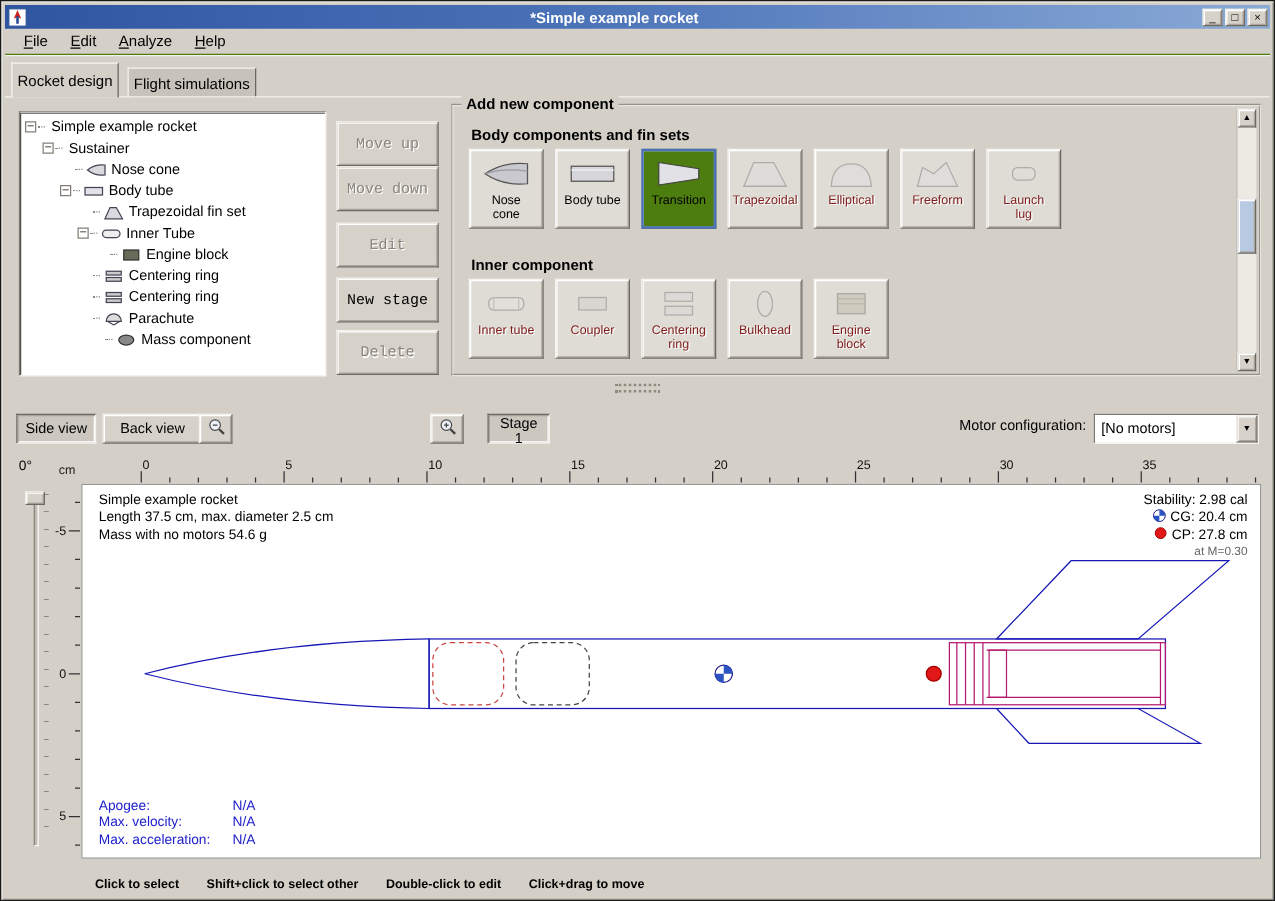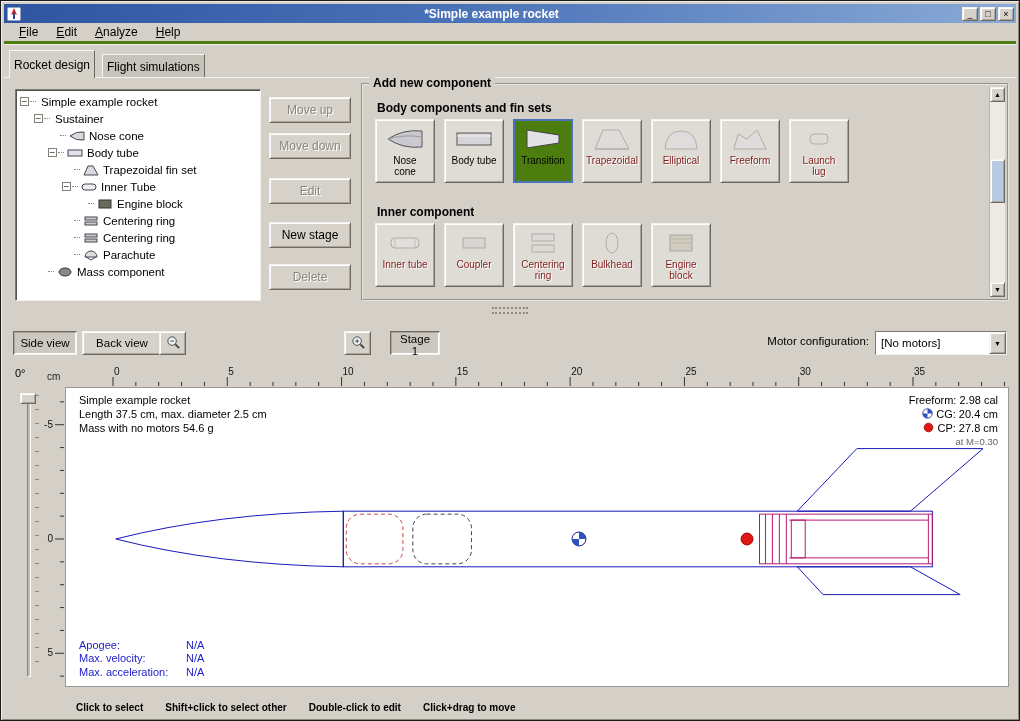--- a/index.html
+++ b/index.html
@@ -13,21 +13,21 @@
     background:linear-gradient(90deg,#2f55a0 0%,#4a72b8 45%,#8aaad6 100%);
     display:flex;align-items:center;}
   .app-icon{width:14px;height:14px;margin-left:3px;flex:none;}
   .wtitle{flex:1;text-align:center;color:#fff;font-weight:bold;font-size:12px;}
   .win-controls{display:flex;gap:2px;margin-right:2px;}
   .win-btn{width:16px;height:14px;font-size:9px;line-height:12px;text-align:center;
     background:#d6d2ca;border:1px solid;border-color:#f4f2ee #6e6a62 #6e6a62 #f4f2ee;
     box-shadow:inset 1px 1px 0 #fff, inset -1px -1px 0 #a9a59d;padding:0;cursor:default;}
   
   .menubar{position:absolute;top:22px;left:3px;right:3px;height:21px;display:flex;align-items:center;
-    padding-left:6px;border-bottom:3px solid #4d7c0f;box-shadow:0 1px 0 #f4f2ec;}
+    padding-left:6px;border-bottom:1px solid #4d7c0f;box-shadow:0 1px 0 #f4f2ec;}
   .menu-item{display:inline-block;padding:2px 9px;font-size:12px;}
   .menu-item::first-letter{text-decoration:underline;}
   
   .tab{display:flex;align-items:center;padding:0 4px;font-size:12px;position:absolute;
     border:1px solid #6a675f;border-bottom:none;border-top-color:#f8f6f0;border-left-color:#f8f6f0;}
   .tab-active{left:8px;top:49px;height:28px;background:#d4d0c8;z-index:3;}
   .tab-inactive{left:101px;top:53px;height:24px;background:#c7c3ba;z-index:1;}
   .content-line{position:absolute;top:76px;left:3px;right:3px;height:1px;background:#f4f2ec;z-index:2;}
   
   .tree-panel{position:absolute;left:14px;top:88px;width:246px;height:212px;background:#fff;
@@ -39,22 +39,22 @@
   .tspacer{width:11px;flex:none;}
   .dash{width:6px;border-top:1px dotted #888;flex:none;margin:0 2px 0 1px;}
   .ticon{width:18px;height:12px;flex:none;}
   .ticon svg{width:18px;height:12px;display:block;}
   .tlabel{margin-left:3px;}
   
   .b-out{background:#d6d2ca;border:1px solid;border-color:#f4f2ee #6e6a62 #6e6a62 #f4f2ee;
     box-shadow:inset 1px 1px 0 #fff, inset -1px -1px 0 #a9a59d;}
   .b-in{background:#ccc8c0;border:1px solid;border-color:#6e6a62 #f4f2ee #f4f2ee #6e6a62;
     box-shadow:inset 1px 1px 0 #a9a59d, inset -1px -1px 0 #fff;}
-  .action-btn{position:absolute;left:268px;width:82px;height:26px;font-size:12px;
-    font-family:Liberation Sans, sans-serif;cursor:default;}
+  .action-btn{position:absolute;left:268px;width:82px;height:36px;font-size:12px;
+    font-family:Liberation Mono, monospace;cursor:default;}
   .dis{color:#8a867e;text-shadow:1px 1px 0 #fff;}
   
   .add-group{position:absolute;left:360px;top:82px;width:648px;height:218px;border:2px groove #e8e5dc;}
   .group-title{position:absolute;left:368px;top:75px;font-weight:bold;font-size:12px;
     background:#d4d0c8;padding:0 4px;z-index:4;}
   .sec-label{position:absolute;left:14px;font-weight:bold;font-size:12px;}
   .sec1{top:16px;} .sec2{top:120px;}
   .comp-row{position:absolute;left:12px;display:flex;gap:9px;}
   .row1{top:34px;} .row2{top:138px;}
   .comp-btn{width:60px;height:64px;display:flex;flex-direction:column;align-items:center;
@@ -224,21 +224,21 @@
         <span class="tspacer"></span>
         <span class="dash"></span>
         <span class="ticon">
           <svg viewBox="0 0 16 12">
             <path d="M2,8 A6,6 0 0 1 14,8 Z" fill="#dddddd" stroke="#445"></path>
             <path d="M3,8 L8,11 M13,8 L8,11" fill="none" stroke="#445"></path>
           </svg>
         </span>
         <span class="tlabel">Parachute</span>
       </div>
-      <div class="tree-row" style="padding-left: 20px;">
+      <div class="tree-row" style="padding-left: 20px; margin-left: 36px;">
         <span class="tspacer"></span>
         <span class="dash"></span>
         <span class="ticon">
           <svg viewBox="0 0 16 12">
             <ellipse cx="8" cy="6" rx="6" ry="4" fill="#888888" stroke="#333"></ellipse>
           </svg>
         </span>
         <span class="tlabel">Mass component</span>
       </div>
     </div>
@@ -509,21 +509,21 @@
       </g>
     </svg>
 
     <div class="info-block">
       <div>Simple example rocket</div>
       <div>Length 37.5 cm, max. diameter 2.5 cm</div>
       <div>Mass with no motors 54.6 g</div>
     </div>
 
     <div class="stab-block">
-      <div><span>Freeform:</span> <span>2.98 cal</span></div>
+      <div><span>Stability:</span> <span>2.98 cal</span></div>
       <div>
         <span class="legend-ico"><svg viewBox="0 0 14 14">
               <circle cx="7" cy="7" r="6" fill="#fff" stroke="#1a1a8c"></circle>
               <path d="M7,7 L7,1 A6,6 0 0 1 13,7 Z" fill="#2a52c0"></path>
               <path d="M7,7 L7,13 A6,6 0 0 1 1,7 Z" fill="#2a52c0"></path>
             </svg></span><span>CG:</span> <span>20.4 cm</span>
       </div>
       <div>
         <span class="legend-ico"><svg viewBox="0 0 14 14">
               <circle cx="7" cy="7" r="5.5" fill="#e01818" stroke="#a50000"></circle>

